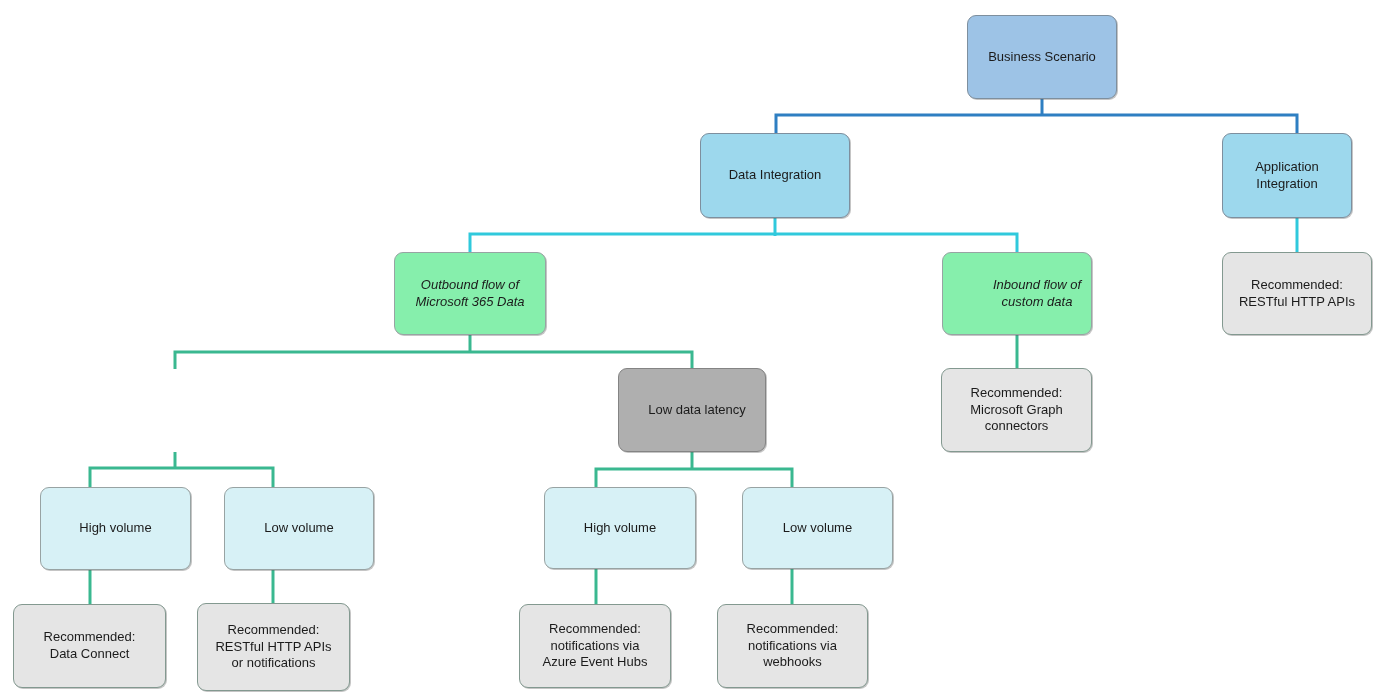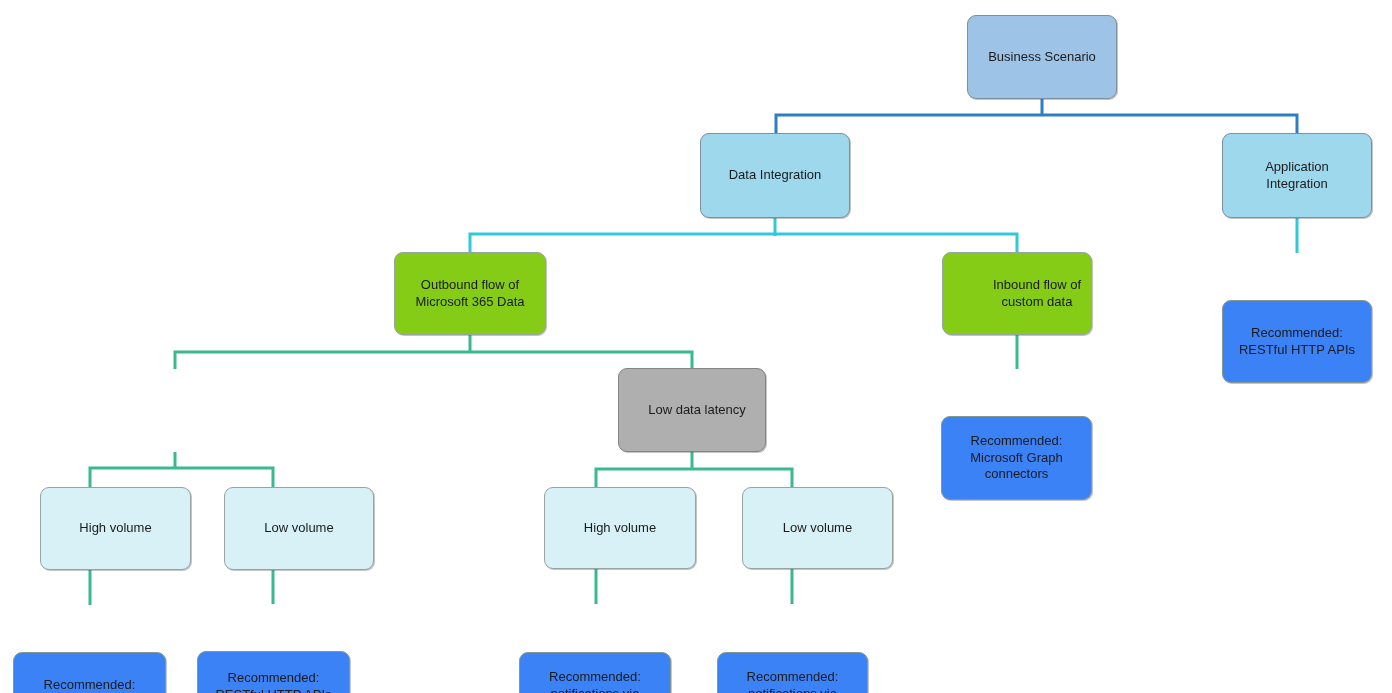--- a/index.html
+++ b/index.html
@@ -40,24 +40,24 @@
     font-size: 13px;
     line-height: 1.3;
     color: #1b1b1b;
     padding: 6px 8px;
     white-space: pre-line;
     border: 1px solid #8a969c;
     box-shadow: 1px 1px 0 rgba(90,90,90,0.35);
   }
   .n-blue1   { background: #9dc3e6; border-color: #7e8f9e; }
   .n-blue2   { background: #9dd8ed; border-color: #7e8f9e; }
-  .n-palegray{ background: #84cc16; border-color: #98a3a3; }
+  .n-palegray{ background: #86efac; border-color: #98a3a3; font-style: italic; }
   .n-gray    { background: #afafaf; border-color: #848484; }
   .n-palecyan{ background: #d7f1f6; border-color: #98a3a3; margin-left: 25px; }
-  .n-green   { background: #3b82f6; border-color: #839990; margin-top: 48px; }
+  .n-green   { background: #e5e5e5; border-color: #839990; }
 </style>
 </head>
 <body>
 
 <div class="canvas">
 
   <svg class="edges" viewBox="0 0 1392 693" xmlns="http://www.w3.org/2000/svg">
 
     <polyline class="e-blue" points="1042,99 1042,116"></polyline>
     <polyline class="e-blue" points="776,134 776,115 1297,115 1297,134"></polyline>
@@ -77,21 +77,21 @@
 
     <polyline class="e-green" points="90,570 90,605"></polyline>
     <polyline class="e-green" points="273,570 273,604"></polyline>
     <polyline class="e-green" points="596,569 596,604"></polyline>
     <polyline class="e-green" points="792,569 792,604"></polyline>
   </svg>
 
   <div class="node n-blue2" style="left:700px; top:133px; width:150px; height:85px;">Data Integration</div>
 
   <div class="node n-blue1" style="left:967px; top:15px;  width:150px; height:84px;">Business Scenario</div>
-  <div class="node n-blue2" style="left:1222px;top:133px; width:150px; height:85px;">Application
+  <div class="node n-blue2" style="left:1222px;top:133px; width:130px; height:85px;">Application
 Integration</div>
 
   <div class="node n-palegray" style="left:394px; top:252px; width:152px; height:83px;">Outbound flow of
 Microsoft 365 Data</div>
   <div class="node n-palegray" style="left:942px; top:252px; width:150px; height:83px;padding-left:48px;">Inbound flow of
 custom data</div>
   <div class="node n-green" style="left:1222px;top:252px; width:150px; height:83px;">Recommended:
 RESTful HTTP APIs</div>
 
   <div class="node n-gray" style="left:618px; top:368px; width:148px; height:84px;padding-left:18px;">Low data latency</div>

